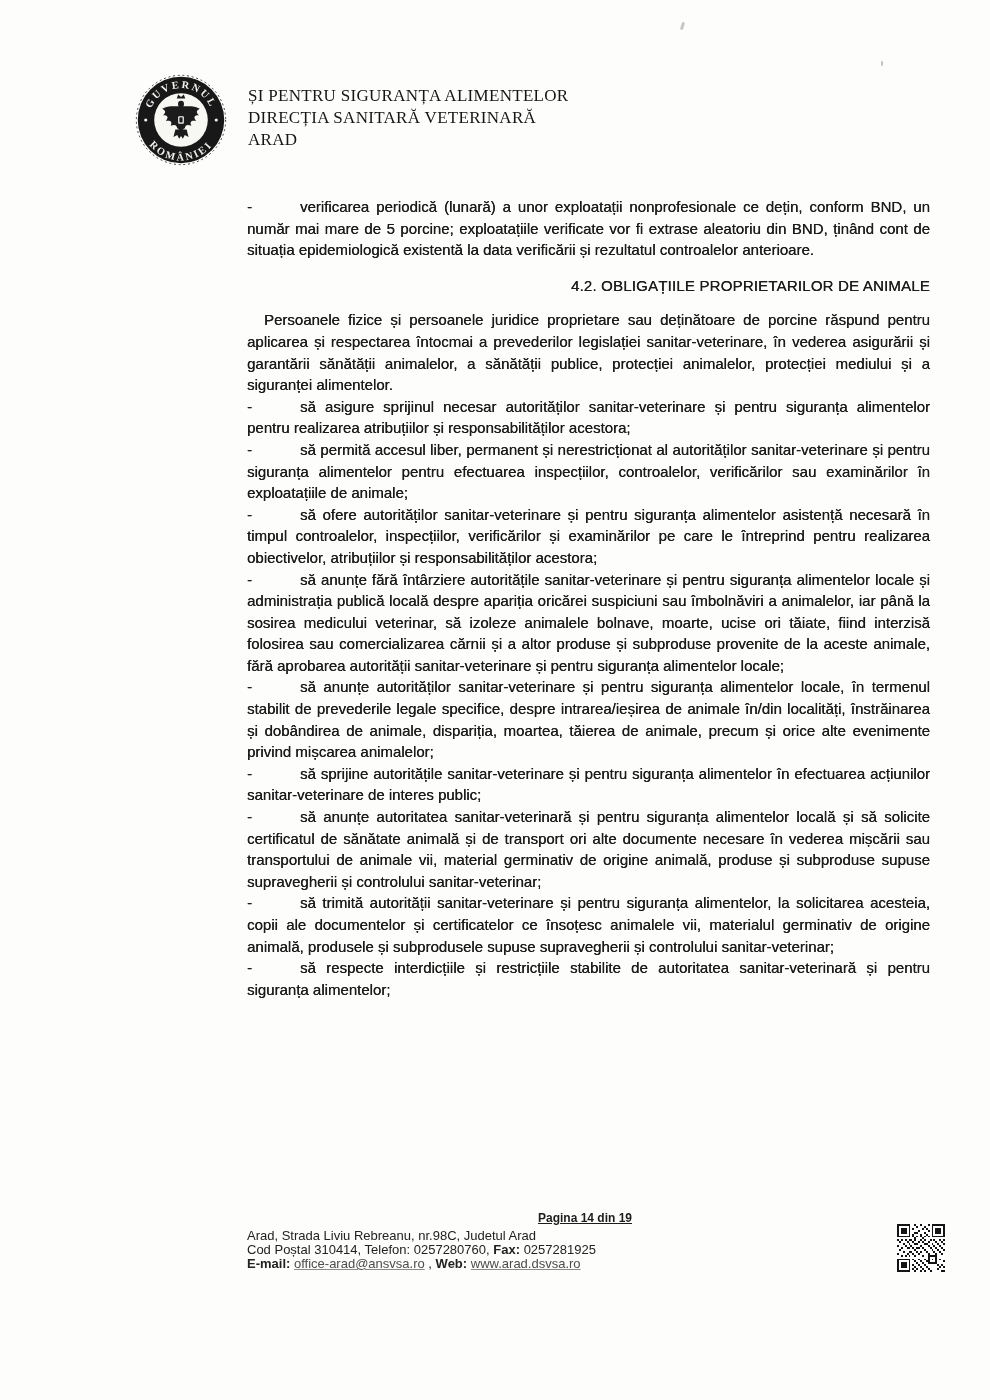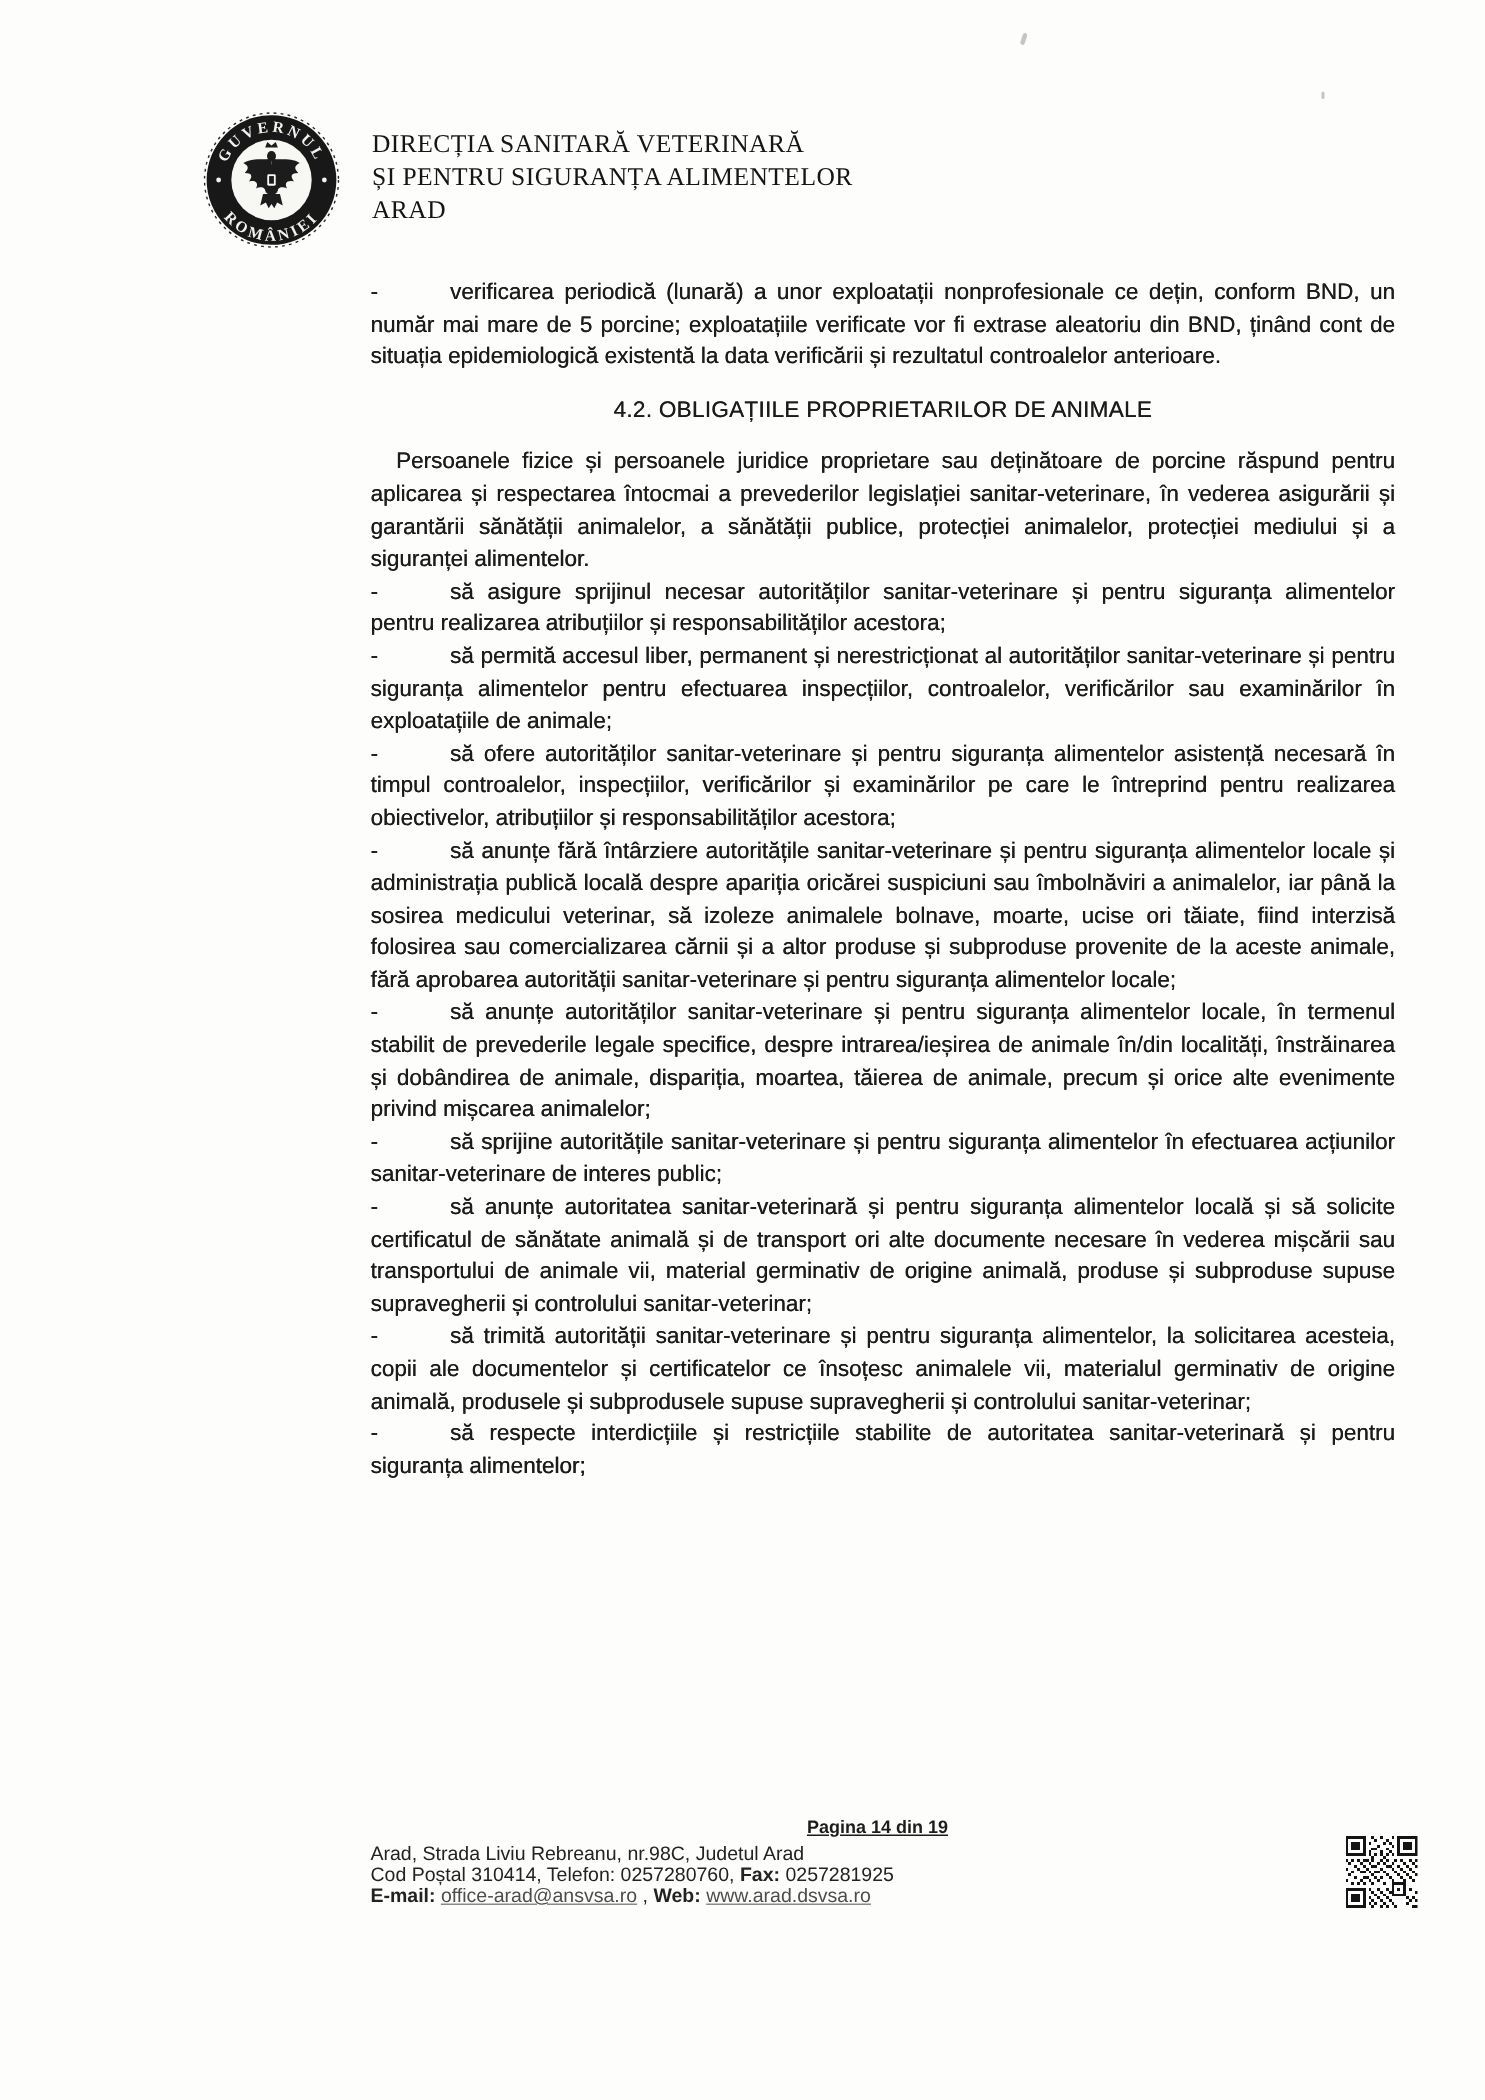--- a/index.html
+++ b/index.html
@@ -16,25 +16,25 @@
     letter-spacing:.3px;color:#151515;font-weight:400;
   }
   
   .content{
     position:absolute;left:247px;top:184px;width:683px;
     font-size:15px;line-height:21.6px;text-align:justify;
     text-shadow:0.2px 0 0 currentColor;
   }
   .content p{margin:0;}
   .li{margin-top:9px;}
-  .li.first{margin-top:0;}
+  .li.first{margin-top:12px;}
   .dash{display:inline-block;width:53px;}
   h2.section{
     font-size:15px;font-weight:400;margin:14px 0 13px;
-    text-align:center;letter-spacing:.2px;
+    text-align:right;letter-spacing:.2px;
   }
   .lead{text-indent:17px;}
   
   .pageno{
     position:absolute;left:585px;top:1211px;transform:translateX(-50%);
     font-size:12px;font-weight:700;color:#1c1c1c;white-space:nowrap;text-decoration:underline;
   }
   .addr{
     position:absolute;left:247px;top:1229px;
     font-size:13px;line-height:14px;color:#222;white-space:nowrap;
@@ -79,22 +79,22 @@
           <path d="M50,37 C43,38 36,36 30,40 C34,42 34,44 31,47 C36,47 37,49 34,53 C39,52 41,54 39,58 C44,56 46,58 46,61 L50,60 Z"></path>
           <path d="M50,37 C57,38 64,36 70,40 C66,42 66,44 69,47 C64,47 63,49 66,53 C61,52 59,54 61,58 C56,56 54,58 54,61 L50,60 Z"></path>
           <ellipse cx="50" cy="52" rx="6" ry="11"></ellipse>
           <path d="M44,62 L56,62 L58,70 L54,68 L52,72 L50,69 L48,72 L46,68 L42,70 Z"></path>
         </g>
         <rect x="47" y="48" width="6" height="8" rx="1" fill="#f7f7f4"></rect>
         <rect x="48.3" y="49.2" width="3.4" height="5.4" fill="#1c1c1c"></rect>
       </svg>
     </div>
     <div class="org">
+      <div>ȘI PENTRU SIGURANȚA ALIMENTELOR</div>
       <div>DIRECȚIA SANITARĂ VETERINARĂ</div>
-      <div>ȘI PENTRU SIGURANȚA ALIMENTELOR</div>
       <div>ARAD</div>
     </div>
   </header>
 
   <main class="content">
 
     <p class="li first"><span class="dash">-</span><span>verificarea periodică (lunară) a unor exploatații nonprofesionale ce dețin, conform BND, un număr mai mare de 5 porcine; exploatațiile verificate vor fi extrase aleatoriu din BND, ținând cont de situația epidemiologică existentă la data verificării și rezultatul controalelor anterioare.</span></p>
 
     <h2 class="section">4.2. OBLIGAȚIILE PROPRIETARILOR DE ANIMALE</h2>
 

